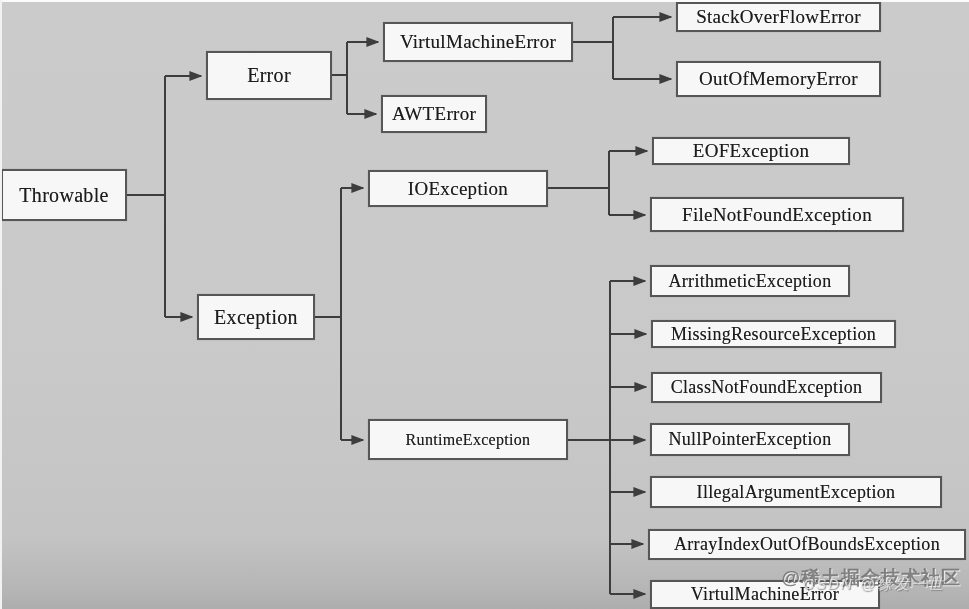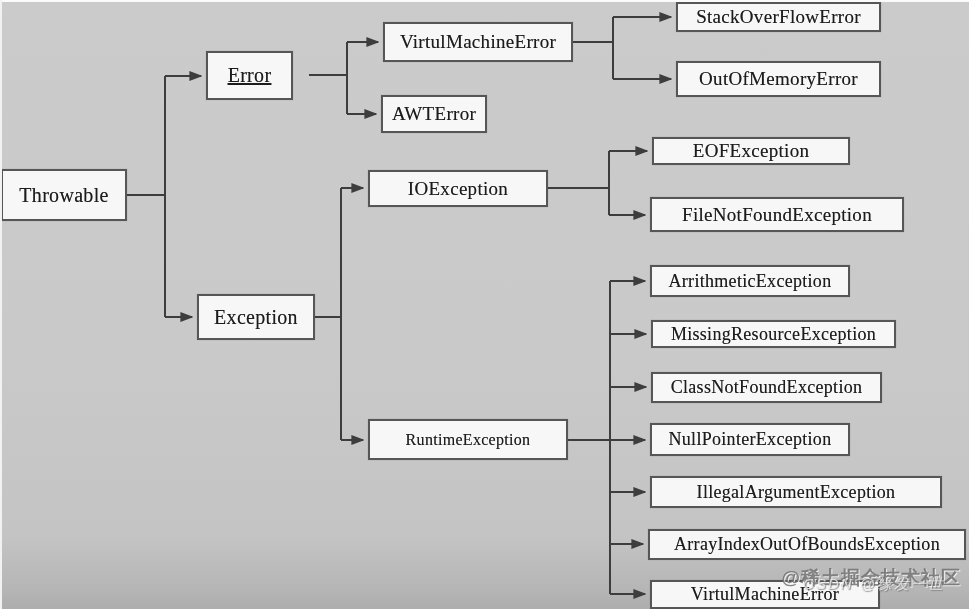--- a/index.html
+++ b/index.html
@@ -79,21 +79,21 @@
       <polyline points="610,281 645,281" fill="none" stroke="#3d3d3d" stroke-width="2" marker-end="url(#arrowhead)"></polyline>
       <polyline points="610,334 646,334" fill="none" stroke="#3d3d3d" stroke-width="2" marker-end="url(#arrowhead)"></polyline>
       <polyline points="610,387 646,387" fill="none" stroke="#3d3d3d" stroke-width="2" marker-end="url(#arrowhead)"></polyline>
       <polyline points="610,440 645,440" fill="none" stroke="#3d3d3d" stroke-width="2" marker-end="url(#arrowhead)"></polyline>
       <polyline points="610,492 645,492" fill="none" stroke="#3d3d3d" stroke-width="2" marker-end="url(#arrowhead)"></polyline>
       <polyline points="610,544 643,544" fill="none" stroke="#3d3d3d" stroke-width="2" marker-end="url(#arrowhead)"></polyline>
       <polyline points="610,594 645,594" fill="none" stroke="#3d3d3d" stroke-width="2" marker-end="url(#arrowhead)"></polyline>
     </svg>
   <div id="nodes">
       <div class="node" style="left: 1px; top: 169px; width: 126px; height: 52px; font-size: 20px; background: rgb(247, 247, 247); border-color: rgb(86, 86, 86);">Throwable</div>
-      <div class="node" style="left: 206px; top: 51px; width: 87px; height: 49px; font-size: 20px; background: rgb(247, 247, 247); border-color: rgb(86, 86, 86); text-decoration: underline;">Error</div>
+      <div class="node" style="left: 206px; top: 51px; width: 126px; height: 49px; font-size: 20px; background: rgb(247, 247, 247); border-color: rgb(86, 86, 86);">Error</div>
       <div class="node" style="left: 383px; top: 22px; width: 190px; height: 40px; font-size: 19px; background: rgb(247, 247, 247); border-color: rgb(86, 86, 86);">VirtulMachineError</div>
       <div class="node" style="left: 381px; top: 95px; width: 106px; height: 38px; font-size: 19px; background: rgb(247, 247, 247); border-color: rgb(86, 86, 86);">AWTError</div>
       <div class="node" style="left: 676px; top: 2px; width: 205px; height: 30px; font-size: 19px; background: rgb(247, 247, 247); border-color: rgb(86, 86, 86);">StackOverFlowError</div>
       <div class="node" style="left: 676px; top: 61px; width: 205px; height: 36px; font-size: 19px; background: rgb(247, 247, 247); border-color: rgb(86, 86, 86);">OutOfMemoryError</div>
       <div class="node" style="left: 197px; top: 294px; width: 118px; height: 46px; font-size: 20px; background: rgb(247, 247, 247); border-color: rgb(86, 86, 86);">Exception</div>
       <div class="node" style="left: 368px; top: 170px; width: 180px; height: 37px; font-size: 19px; background: rgb(247, 247, 247); border-color: rgb(86, 86, 86);">IOException</div>
       <div class="node" style="left: 652px; top: 137px; width: 198px; height: 28px; font-size: 19px; background: rgb(247, 247, 247); border-color: rgb(86, 86, 86);">EOFException</div>
       <div class="node" style="left: 650px; top: 197px; width: 254px; height: 35px; font-size: 19px; background: rgb(247, 247, 247); border-color: rgb(86, 86, 86);">FileNotFoundException</div>
       <div class="node" style="left: 368px; top: 419px; width: 200px; height: 41px; font-size: 16px; background: rgb(247, 247, 247); border-color: rgb(86, 86, 86);">RuntimeException</div>
       <div class="node" style="left: 650px; top: 265px; width: 200px; height: 32px; font-size: 18px; background: rgb(247, 247, 247); border-color: rgb(86, 86, 86);">ArrithmeticException</div>

